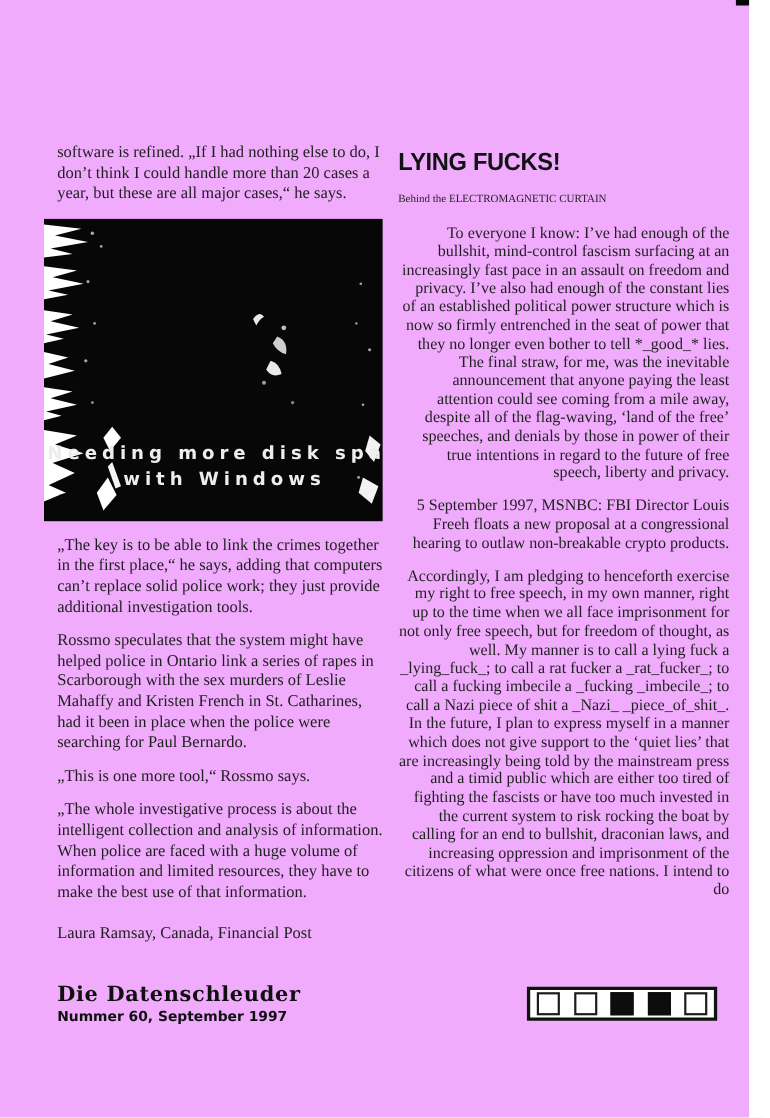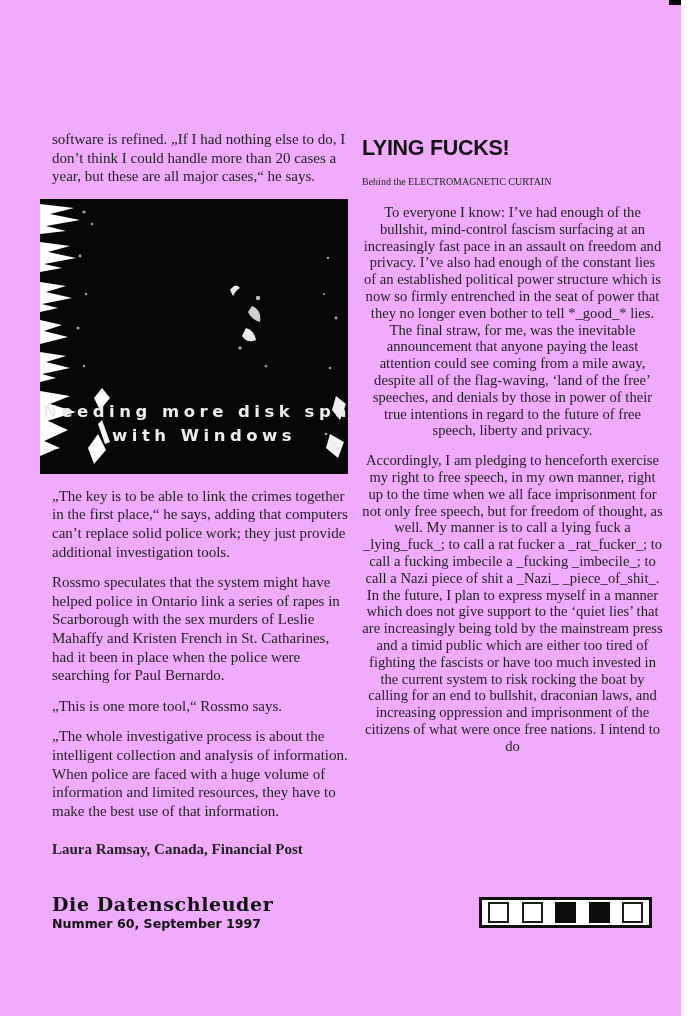--- a/index.html
+++ b/index.html
@@ -22,41 +22,41 @@
   .col-left p {
     font-size: 15px;
     line-height: 18.6px;
     margin-bottom: 12px;
     text-align: left;
   }
   .col-right p {
     font-size: 14.6px;
     line-height: 16.8px;
     margin-bottom: 13px;
-    text-align: center;
+    text-align: right;
   }
 
   .headline {
     font-family: "Liberation Sans", "DejaVu Sans", sans-serif;
     font-weight: 900;
     font-size: 21.5px;
     letter-spacing: -0.3px;
     color: #121212;
     margin: 5px 0 16px 0;
     transform: scaleY(1.05);
     transform-origin: left top;
   }
   .subhead {
     font-size: 10px;
     font-weight: normal;
     margin: 0 0 17px 0;
   }
 
   .byline {
-    font-weight: bold;
+    font-weight: normal;
     font-size: 13.2px;
     margin-top: 20px;
   }
 
   
   .photo {
     position: relative;
     width: 308px;
     height: 276px;
     margin: 0 0 13px -12px;
@@ -186,20 +186,21 @@
     <p>Rossmo speculates that the system might have helped police in Ontario link a series of rapes in Scarborough with the sex murders of Leslie Mahaffy and Kristen French in St. Catharines, had it been in place when the police were searching for Paul Bernardo.</p>
     <p>„This is one more tool,“ Rossmo says.</p>
     <p>„The whole investigative process is about the intelligent collection and analysis of information. When police are faced with a huge volume of information and limited resources, they have to make the best use of that information.</p>
     <p class="byline">Laura Ramsay, Canada, Financial Post</p>
   </div>
 
   <div class="col col-right">
     <h1 class="headline">LYING FUCKS!</h1>
     <h2 class="subhead">Behind the ELECTROMAGNETIC CURTAIN</h2>
     <p>To everyone I know: I’ve had enough of the bullshit, mind-control fascism surfacing at an increasingly fast pace in an assault on freedom and privacy. I’ve also had enough of the constant lies of an established political power structure which is now so firmly entrenched in the seat of power that they no longer even bother to tell *_good_* lies. The final straw, for me, was the inevitable announcement that anyone paying the least attention could see coming from a mile away, despite all of the flag-waving, ‘land of the free’ speeches, and denials by those in power of their true intentions in regard to the future of free speech, liberty and privacy.</p>
+    <p>5 September 1997, MSNBC: FBI Director Louis Freeh floats a new proposal at a congressional hearing to outlaw non-breakable crypto products.</p>
     <p>Accordingly, I am pledging to henceforth exercise my right to free speech, in my own manner, right up to the time when we all face imprisonment for not only free speech, but for freedom of thought, as well. My manner is to call a lying fuck a _lying_fuck_; to call a rat fucker a _rat_fucker_; to call a fucking imbecile a _fucking _imbecile_; to call a Nazi piece of shit a _Nazi_ _piece_of_shit_. In the future, I plan to express myself in a manner which does not give support to the ‘quiet lies’ that are increasingly being told by the mainstream press and a timid public which are either too tired of fighting the fascists or have too much invested in the current system to risk rocking the boat by calling for an end to bullshit, draconian laws, and increasing oppression and imprisonment of the citizens of what were once free nations. I intend to do</p>
   </div>
 
   <div class="footer-left">
     <div class="mag-title">Die Datenschleuder</div>
     <div class="issue-line">Nummer 60, September 1997</div>
   </div>
 
   <div class="page-indicator">
     <span class="pbox"></span>

